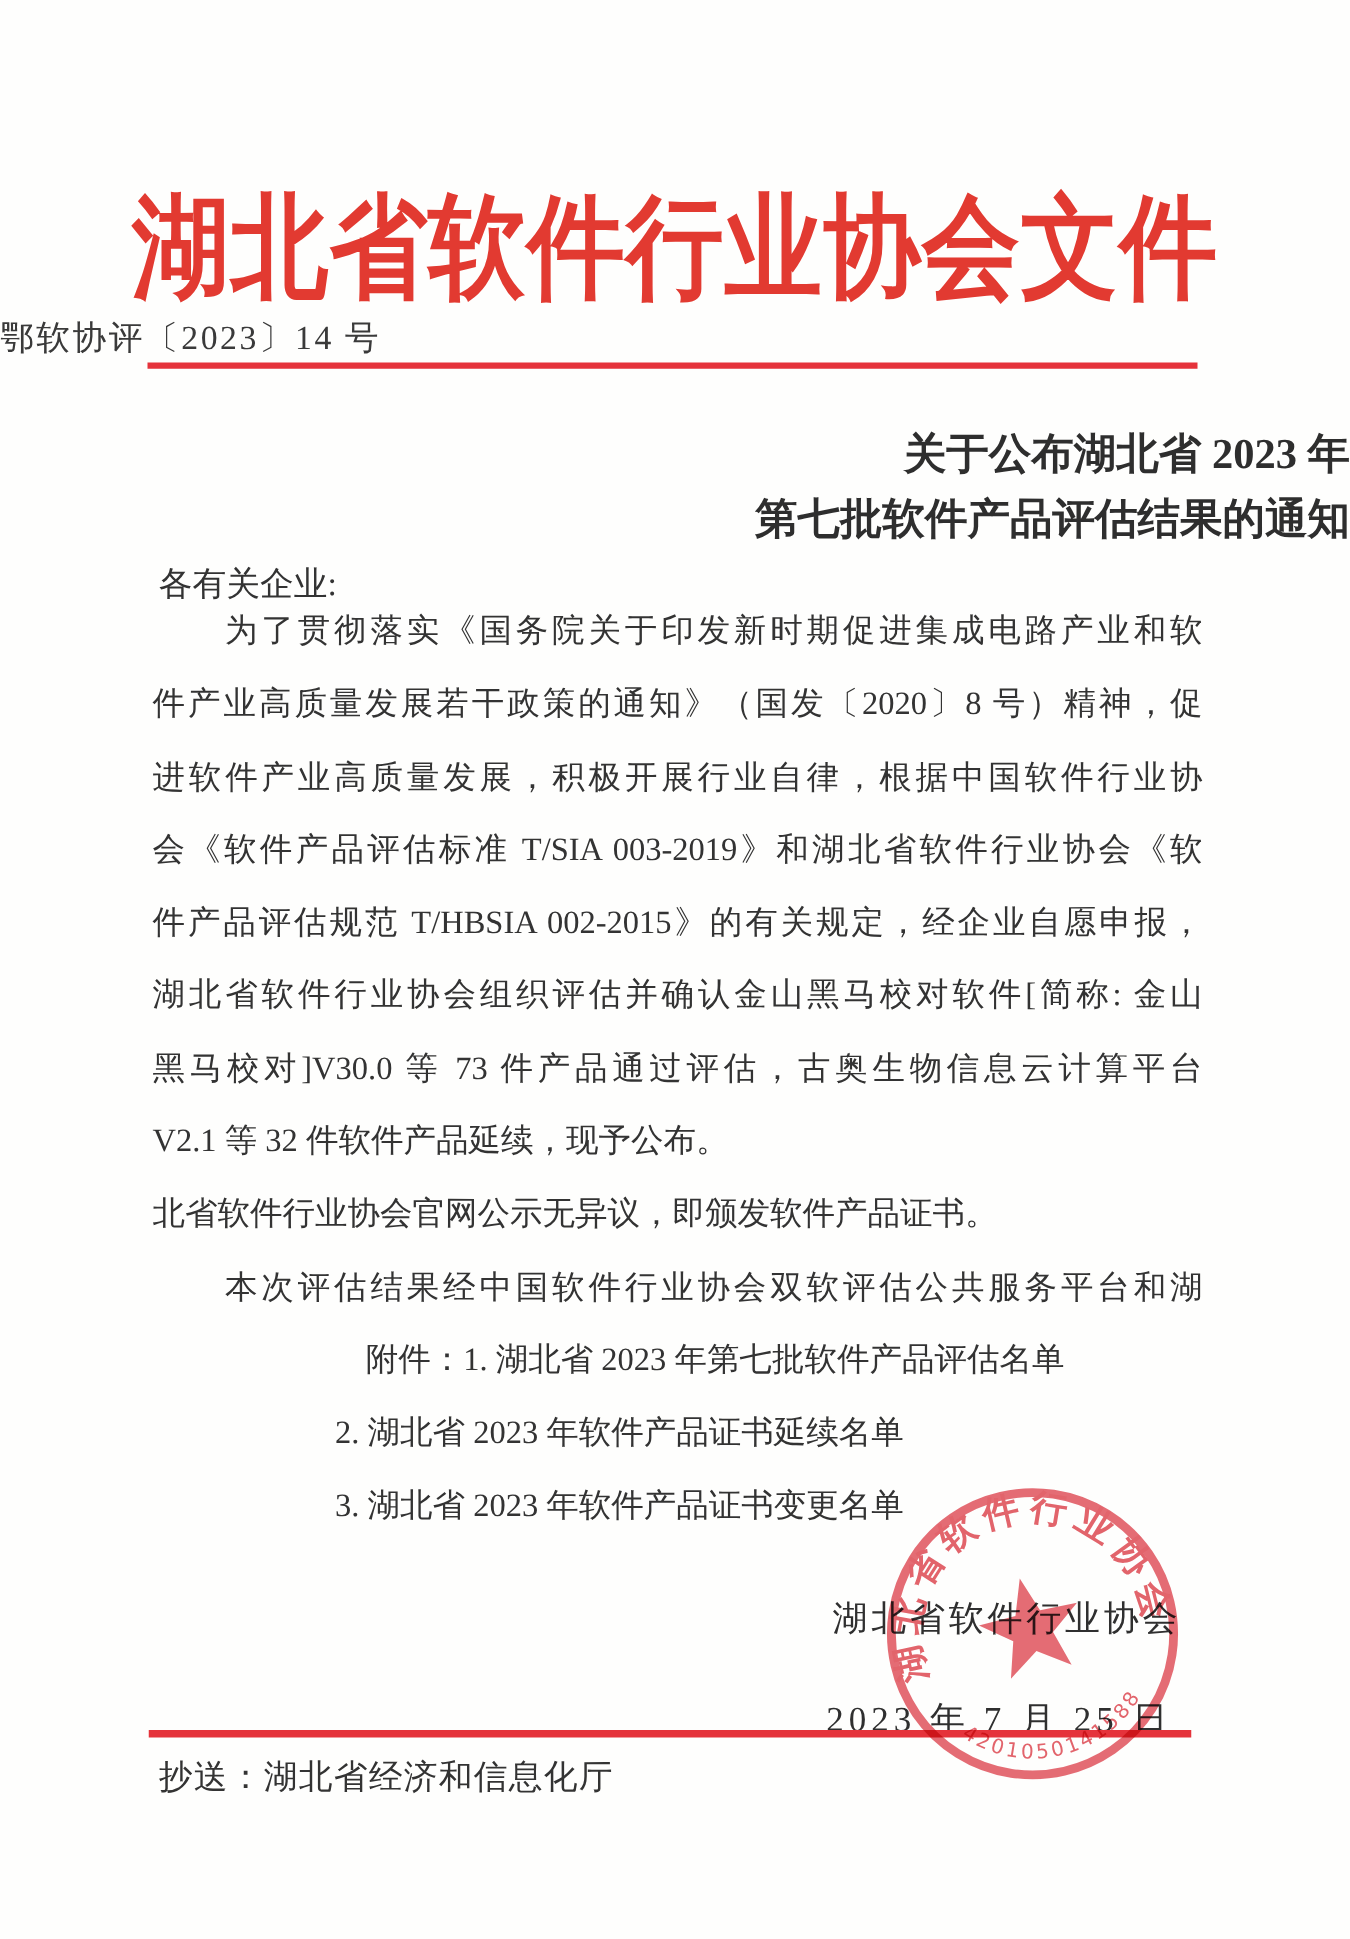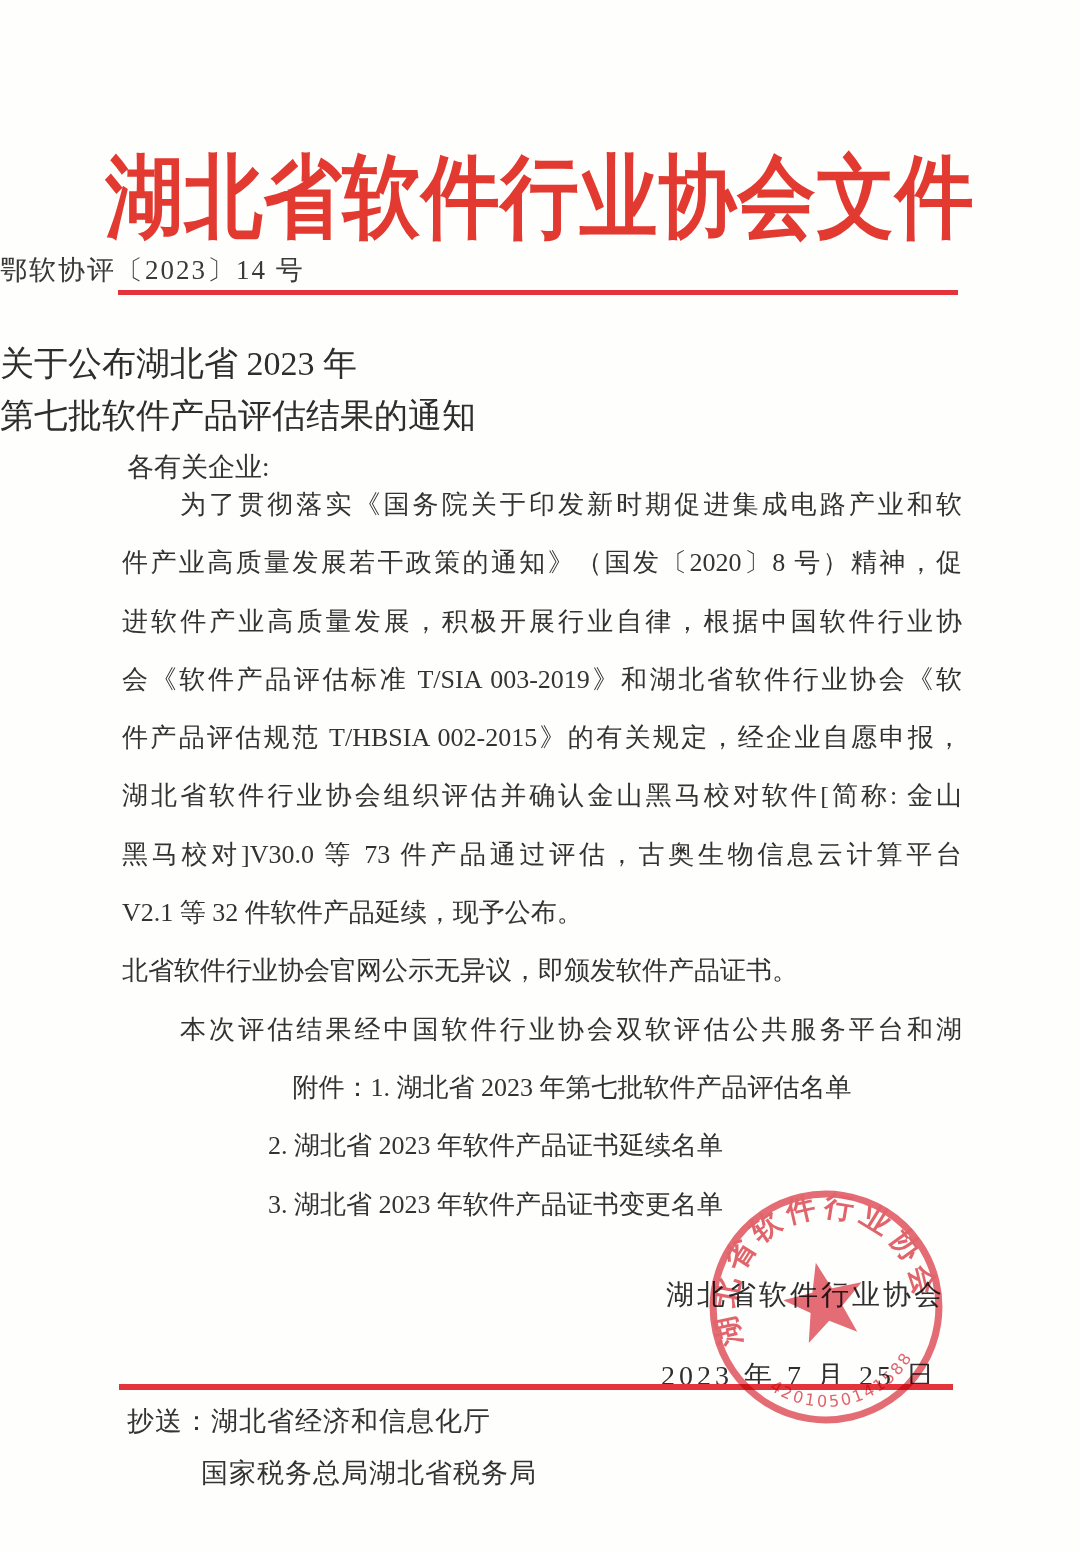--- a/index.html
+++ b/index.html
@@ -33,22 +33,22 @@
     font-size:27px;letter-spacing:2px;
     color:#3a3a3a;
   }
   .rule-top{
     position:absolute;left:118px;top:290px;
     width:840px;height:5px;
     background:var(--rule-red);
   }
   .notice-title{
     position:absolute;left:0;right:0;top:338px;
-    text-align:left;
-    font-size:34px;font-weight:normal;
+    text-align:right;
+    font-size:34px;font-weight:bold;
     line-height:52px;
     color:#2e2e2e;
   }
   .salutation{
     position:absolute;left:127px;top:449px;
     font-size:27px;
   }
   .body-block{
     position:absolute;left:122px;top:476px;width:840px;
     font-size:26px;
@@ -119,21 +119,20 @@
     <div class="body-line att-n">2. 湖北省 2023 年软件产品证书延续名单</div>
     <div class="body-line att-n">3. 湖北省 2023 年软件产品证书变更名单</div>
   </div>
 
   <div class="signature-org">湖北省软件行业协会</div>
   <div class="signature-date">2023 年 7 月 25 日</div>
 
   <div class="rule-bottom"></div>
 
   <div class="cc-line1">抄送：湖北省经济和信息化厅</div>
-  <div class="cc-line2">国家税务总局湖北省税务局</div>
 
   <div class="seal">
     <svg viewBox="0 0 250 250" xmlns="http://www.w3.org/2000/svg">
       <g transform="rotate(-13 125 125)" fill="none">
         <circle cx="125" cy="125" r="112" stroke="#df4e58" stroke-width="7" opacity="0.95"></circle>
         <path id="sealTopArc" d="M 40.6 155.8 A 90 90 0 1 1 209.6 155.8" fill="none"></path>
         <path id="sealBottomArc" d="M 47 186 A 99 99 0 0 0 203 186" fill="none"></path>
         <text font-family="Liberation Serif, DejaVu Serif, serif" font-size="29" font-weight="bold" fill="#df4e58" letter-spacing="6">
           <textPath href="#sealTopArc" startOffset="50%" text-anchor="middle">湖北省软件行业协会</textPath>
         </text>

